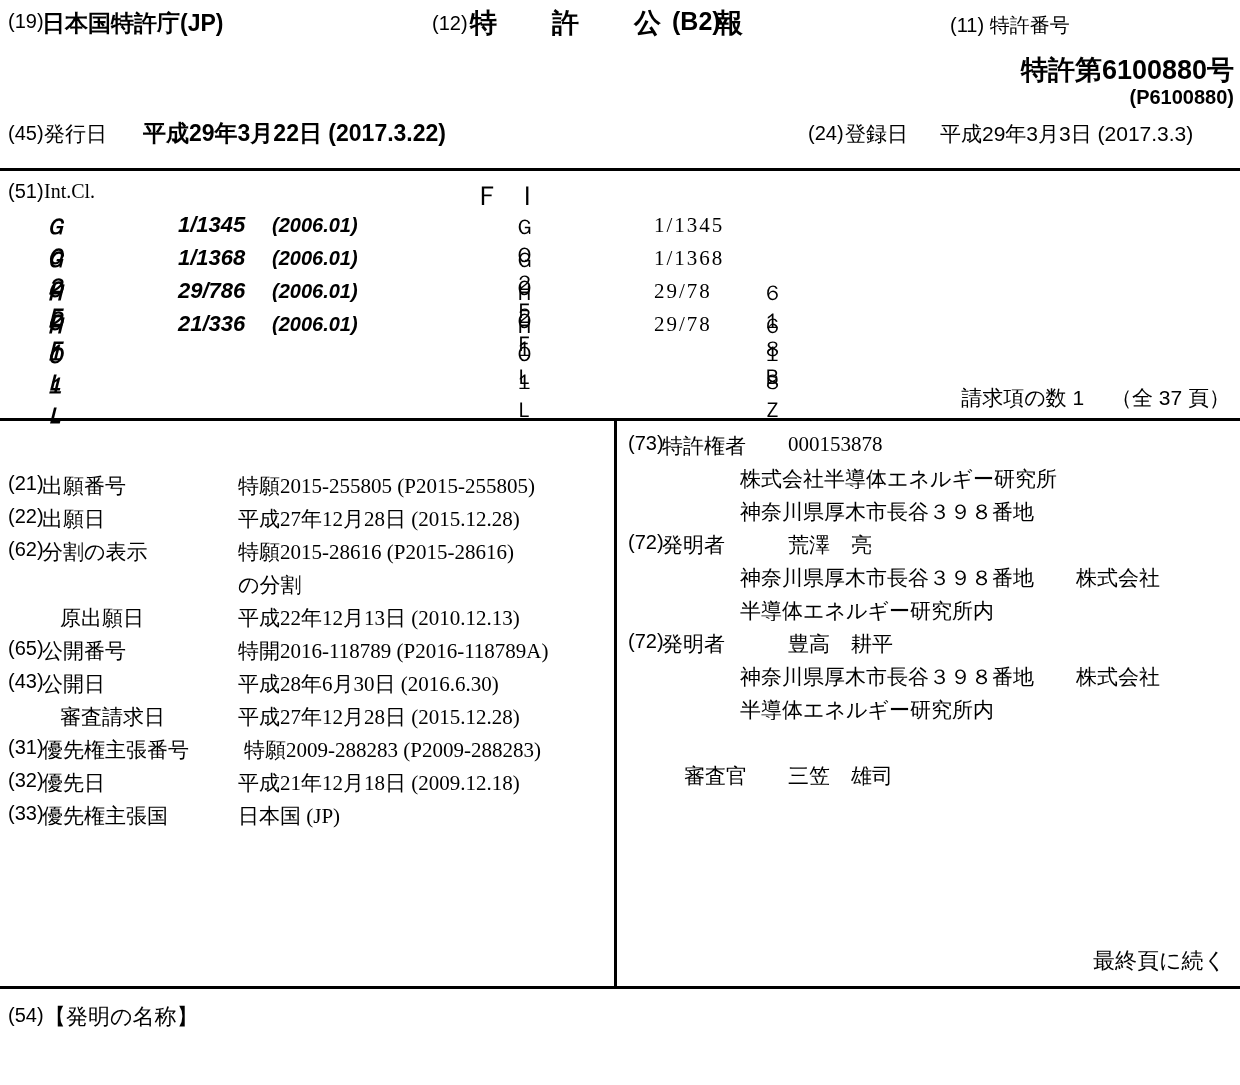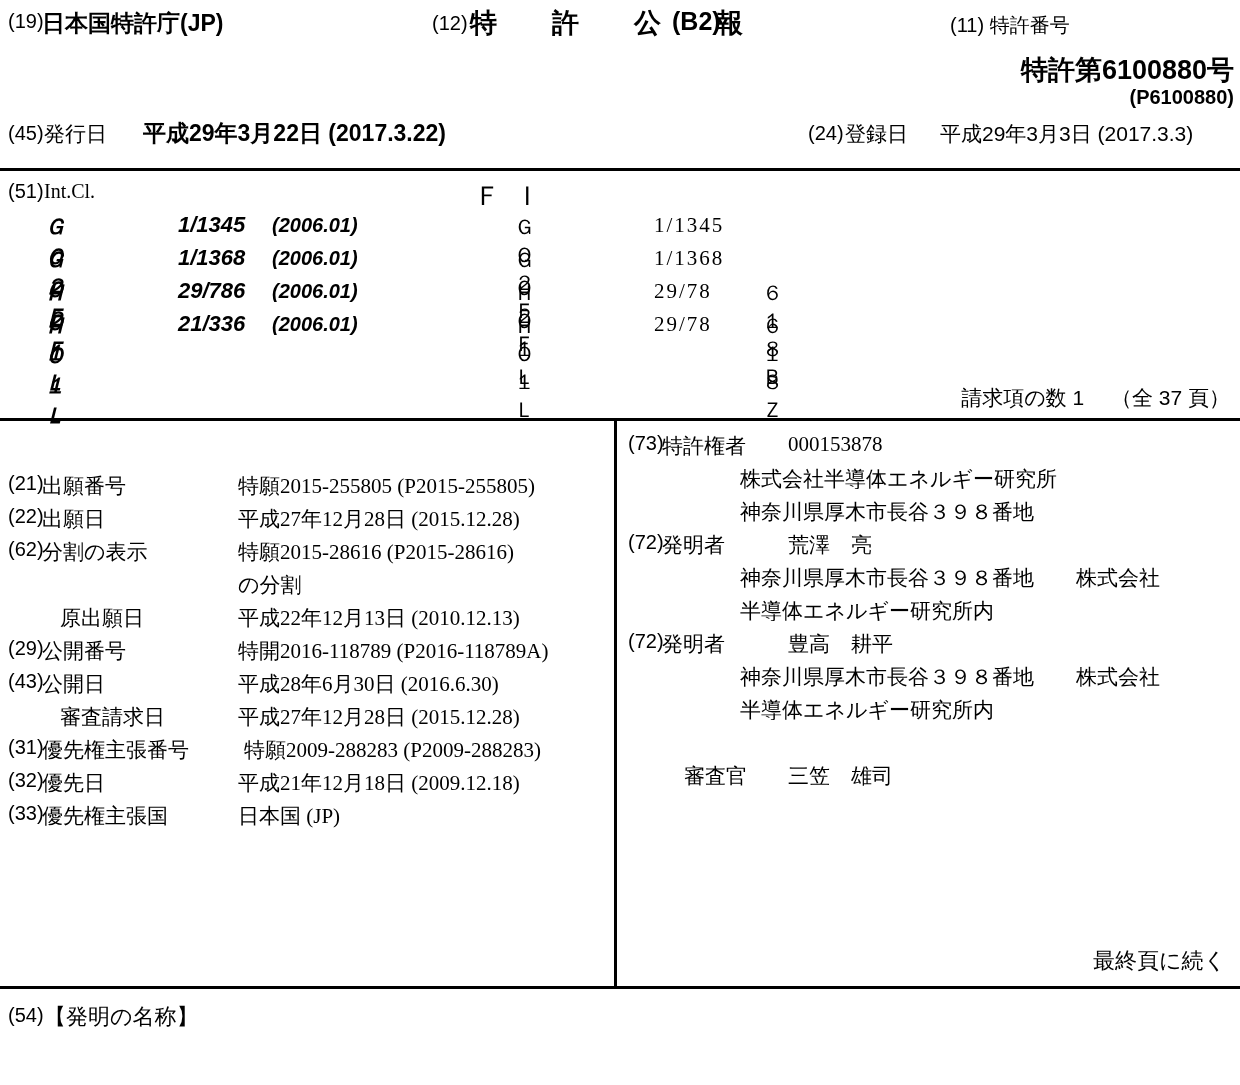--- a/index.html
+++ b/index.html
@@ -362,21 +362,21 @@
       <span class="bib-code"></span>
       <span class="bib-label"></span>
       <span class="bib-value">の分割</span>
     </div>
     <div class="bib-row">
       <span class="bib-code"></span>
       <span class="bib-label indent">原出願日</span>
       <span class="bib-value">平成22年12月13日 (2010.12.13)</span>
     </div>
     <div class="bib-row">
-      <span class="bib-code">(29)</span>
+      <span class="bib-code">(65)</span>
       <span class="bib-label">公開番号</span>
       <span class="bib-value">特開2016-118789 (P2016-118789A)</span>
     </div>
     <div class="bib-row">
       <span class="bib-code">(43)</span>
       <span class="bib-label">公開日</span>
       <span class="bib-value">平成28年6月30日 (2016.6.30)</span>
     </div>
     <div class="bib-row">
       <span class="bib-code"></span>

